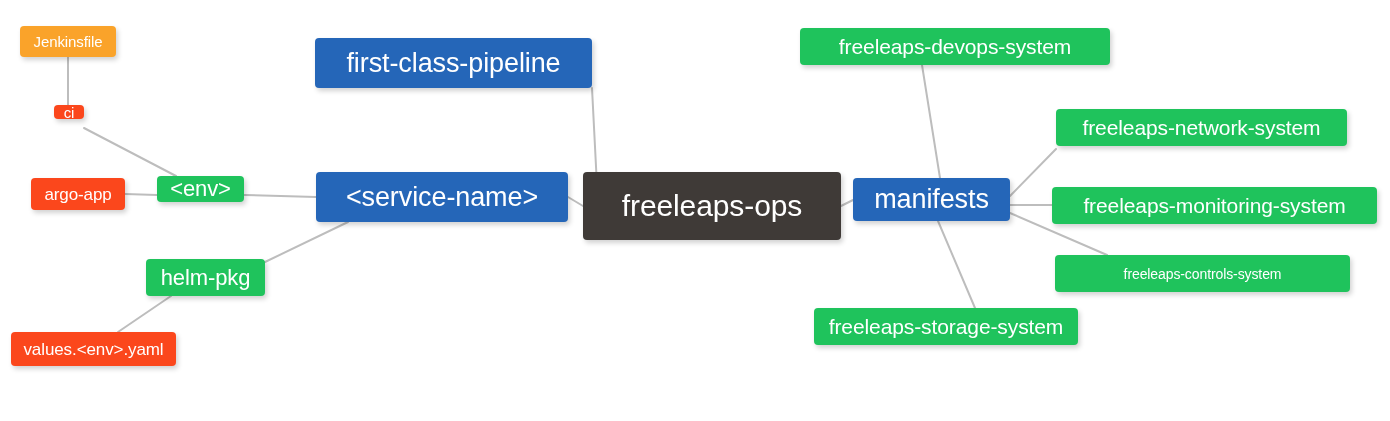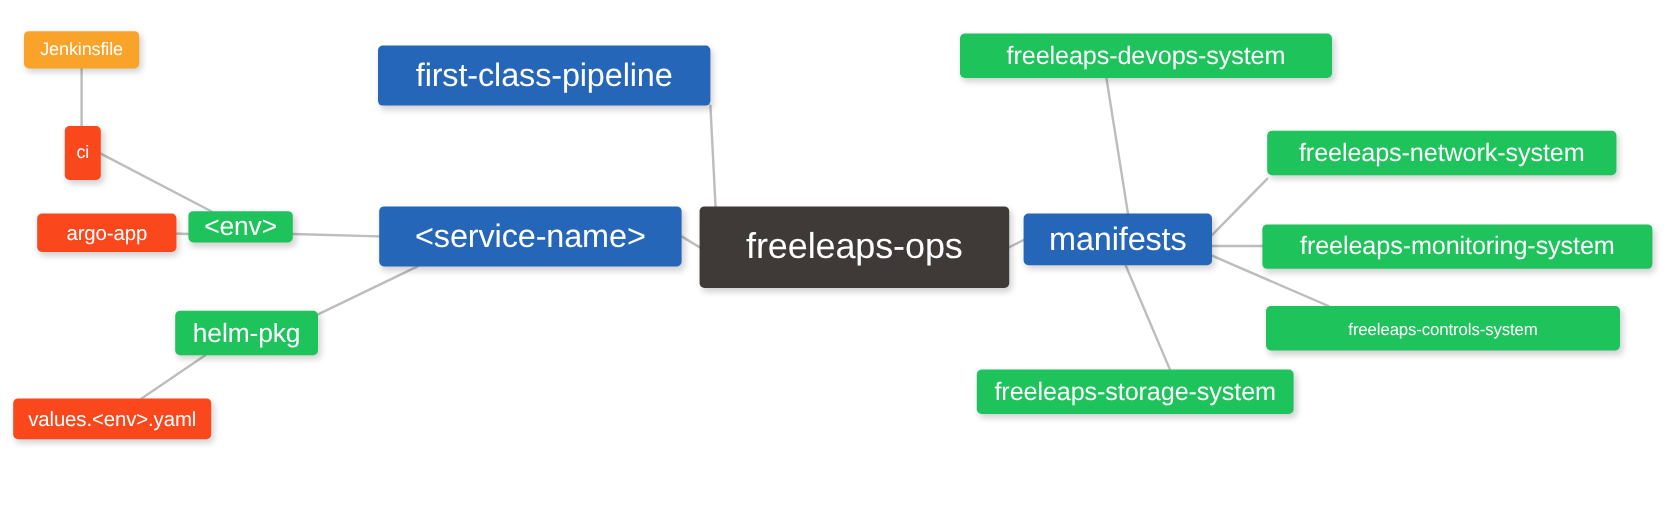--- a/index.html
+++ b/index.html
@@ -66,22 +66,22 @@
     </svg>
 
   <div id="node-layer">
       <div class="node node-root" style="left: 583px; top: 172px; width: 258px; height: 68px; font-size: 30px;">freeleaps-ops</div>
       <div class="node node-blue" style="left: 316px; top: 172px; width: 252px; height: 50px; font-size: 27px;">&lt;service-name&gt;</div>
       <div class="node node-blue" style="left: 315px; top: 38px; width: 277px; height: 50px; font-size: 27px;">first-class-pipeline</div>
       <div class="node node-blue" style="left: 853px; top: 178px; width: 157px; height: 43px; font-size: 27px;">manifests</div>
       <div class="node node-green" style="left: 157px; top: 176px; width: 87px; height: 26px; font-size: 22px;">&lt;env&gt;</div>
       <div class="node node-green" style="left: 146px; top: 259px; width: 119px; height: 37px; font-size: 22px;">helm-pkg</div>
       <div class="node node-orange" style="left: 20px; top: 26px; width: 96px; height: 31px; font-size: 15px;">Jenkinsfile</div>
-      <div class="node node-red" style="left: 54px; top: 105px; width: 30px; height: 45px; font-size: 15px;">ci</div>
-      <div class="node node-red" style="left: 31px; top: 178px; width: 116px; height: 32px; font-size: 17px;">argo-app</div>
+      <div class="node node-red" style="left: 54px; top: 105px; width: 30px; height: 14px; font-size: 15px;">ci</div>
+      <div class="node node-red" style="left: 31px; top: 178px; width: 94px; height: 32px; font-size: 17px;">argo-app</div>
       <div class="node node-red" style="left: 11px; top: 332px; width: 165px; height: 34px; font-size: 17px;">values.&lt;env&gt;.yaml</div>
       <div class="node node-green" style="left: 800px; top: 28px; width: 310px; height: 37px; font-size: 21px;">freeleaps-devops-system</div>
       <div class="node node-green" style="left: 1056px; top: 109px; width: 291px; height: 37px; font-size: 21px;">freeleaps-network-system</div>
       <div class="node node-green" style="left: 1052px; top: 187px; width: 325px; height: 37px; font-size: 21px;">freeleaps-monitoring-system</div>
       <div class="node node-green" style="left: 1055px; top: 255px; width: 295px; height: 37px; font-size: 14px;">freeleaps-controls-system</div>
       <div class="node node-green" style="left: 814px; top: 308px; width: 264px; height: 37px; font-size: 21px;">freeleaps-storage-system</div>
     </div>
 
 </div>
 

